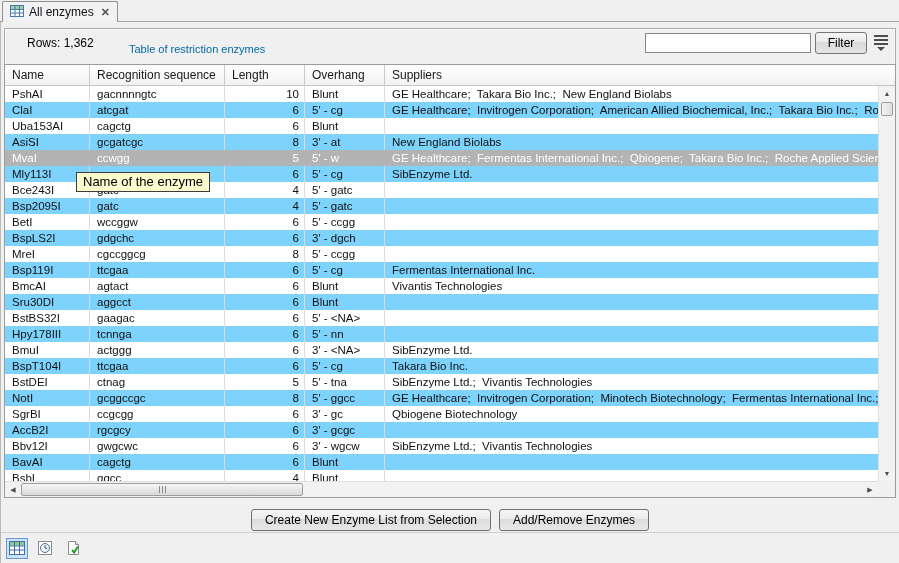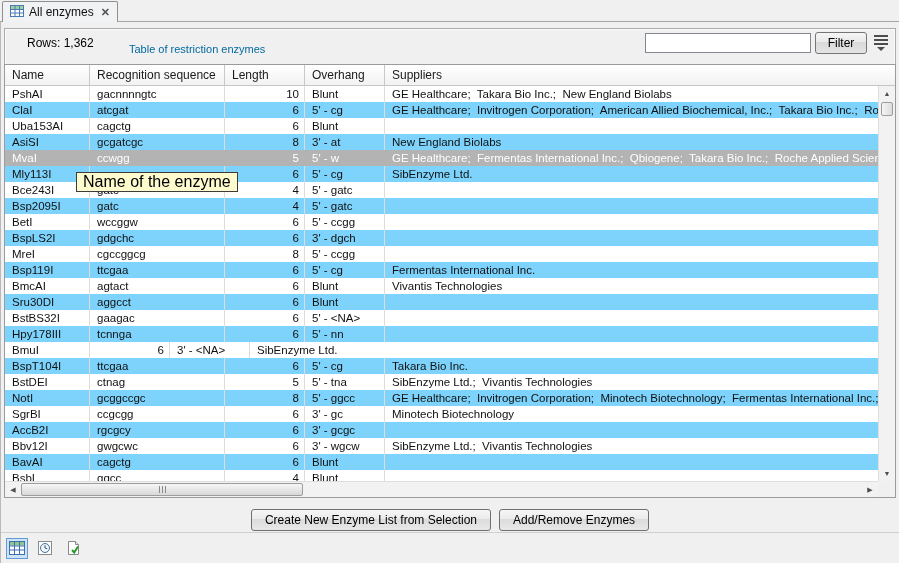--- a/index.html
+++ b/index.html
@@ -64,21 +64,21 @@
   .hscroll .btn { position:absolute; top:1px; bottom:1px; width:14px; display:flex; align-items:center; justify-content:center;
                   font-size:7px; color:#4d4d4d; }
   .hscroll .left { left:1px; } .hscroll .right { right:1px; }
   .hthumb { position:absolute; left:16px; top:1px; height:13px; width:282px; background:linear-gradient(#f6f6f6,#d8d8d8);
             border:1px solid #9d9d9d; border-radius:2px; display:flex; align-items:center; justify-content:center; gap:2px; }
   .hthumb i { display:block; width:1px; height:7px; background:#8a8a8a; }
   .corner { position:absolute; right:0; bottom:0; width:17px; height:16px; background:#f0f0f0; }
 
   
   .tooltip { position:absolute; left:76px; top:172px; height:20px; line-height:18px; padding:0 6px;
-             background:#fdfacd; border:1px solid #3c3c3c; font-size:16px; color:#000; z-index:30; white-space:nowrap; }
+             background:#fdfacd; border:1px solid #3c3c3c; font-size:13px; color:#000; z-index:30; white-space:nowrap; }
 
   
   .btnrow { position:absolute; left:0; right:0; top:487px; display:flex; justify-content:center; gap:8px; }
   .pushbtn { height:22px; padding:0 13px; font-size:12px; color:#000; font-family:"Liberation Sans",sans-serif;
              background:linear-gradient(#f6f6f6,#ebebeb 45%,#dcdcdc 46%,#e7e7e7); border:1px solid #707070; border-radius:3px; }
 
   
   .statusbar { position:absolute; left:0; right:0; bottom:0; height:31px; border-top:1px solid #cfcfcf;
                display:flex; align-items:center; gap:6px; padding-left:5px; background:#f0f0f0; }
   .viewicon { width:22px; height:21px; display:flex; align-items:center; justify-content:center; }
@@ -238,20 +238,21 @@
           </div>
           <div class="trow alt">
             <div class="cell cell-name">Hpy178III</div>
             <div class="cell cell-seq">tcnnga</div>
             <div class="cell cell-length">6</div>
             <div class="cell cell-overhang">5' - nn</div>
             <div class="cell cell-suppliers"></div>
           </div>
           <div class="trow">
             <div class="cell cell-name">BmuI</div>
+            <div class="cell cell-seq">actggg</div>
             <div class="cell cell-length">6</div>
             <div class="cell cell-overhang">3' - &lt;NA&gt;</div>
             <div class="cell cell-suppliers">SibEnzyme Ltd.</div>
           </div>
           <div class="trow alt">
             <div class="cell cell-name">BspT104I</div>
             <div class="cell cell-seq">ttcgaa</div>
             <div class="cell cell-length">6</div>
             <div class="cell cell-overhang">5' - cg</div>
             <div class="cell cell-suppliers">Takara Bio Inc.</div>
@@ -268,21 +269,21 @@
             <div class="cell cell-seq">gcggccgc</div>
             <div class="cell cell-length">8</div>
             <div class="cell cell-overhang">5' - ggcc</div>
             <div class="cell cell-suppliers">GE Healthcare;  Invitrogen Corporation;  Minotech Biotechnology;  Fermentas International Inc.;  Qbiog</div>
           </div>
           <div class="trow">
             <div class="cell cell-name">SgrBI</div>
             <div class="cell cell-seq">ccgcgg</div>
             <div class="cell cell-length">6</div>
             <div class="cell cell-overhang">3' - gc</div>
-            <div class="cell cell-suppliers">Minotech Biotechnology</div>
+            <div class="cell cell-suppliers">Qbiogene Biotechnology</div>
           </div>
           <div class="trow alt">
             <div class="cell cell-name">AccB2I</div>
             <div class="cell cell-seq">rgcgcy</div>
             <div class="cell cell-length">6</div>
             <div class="cell cell-overhang">3' - gcgc</div>
             <div class="cell cell-suppliers"></div>
           </div>
           <div class="trow">
             <div class="cell cell-name">Bbv12I</div>

